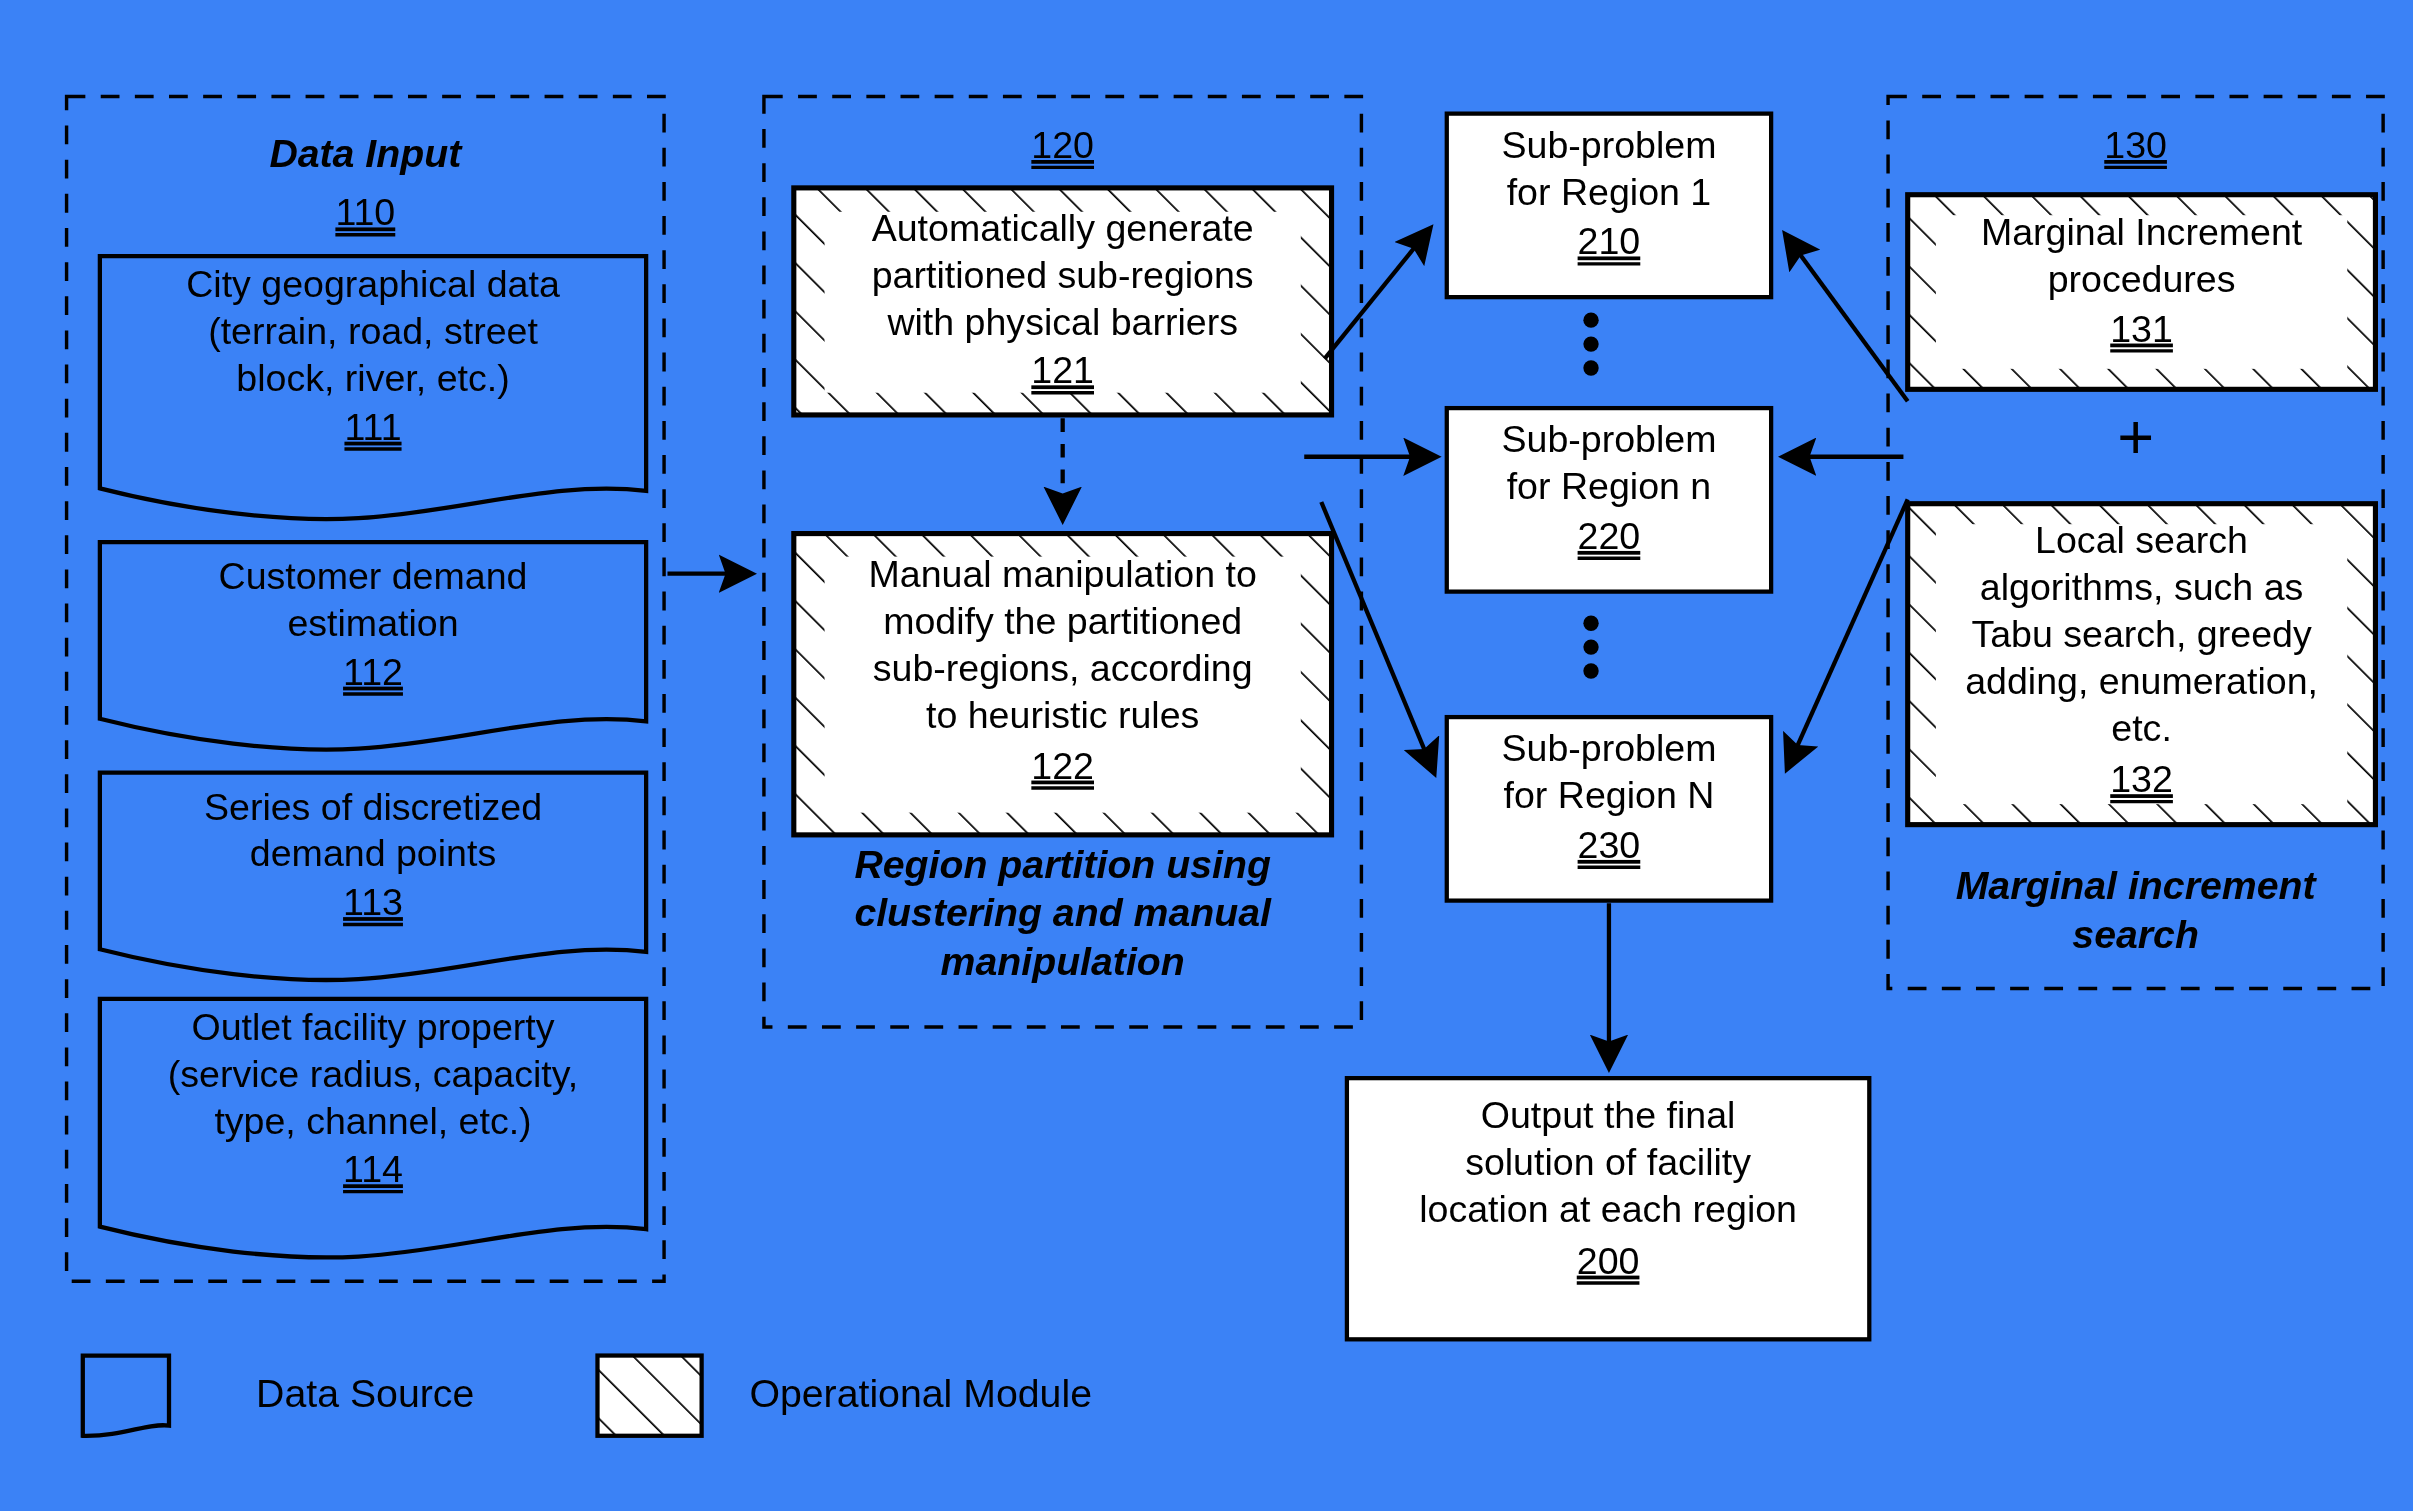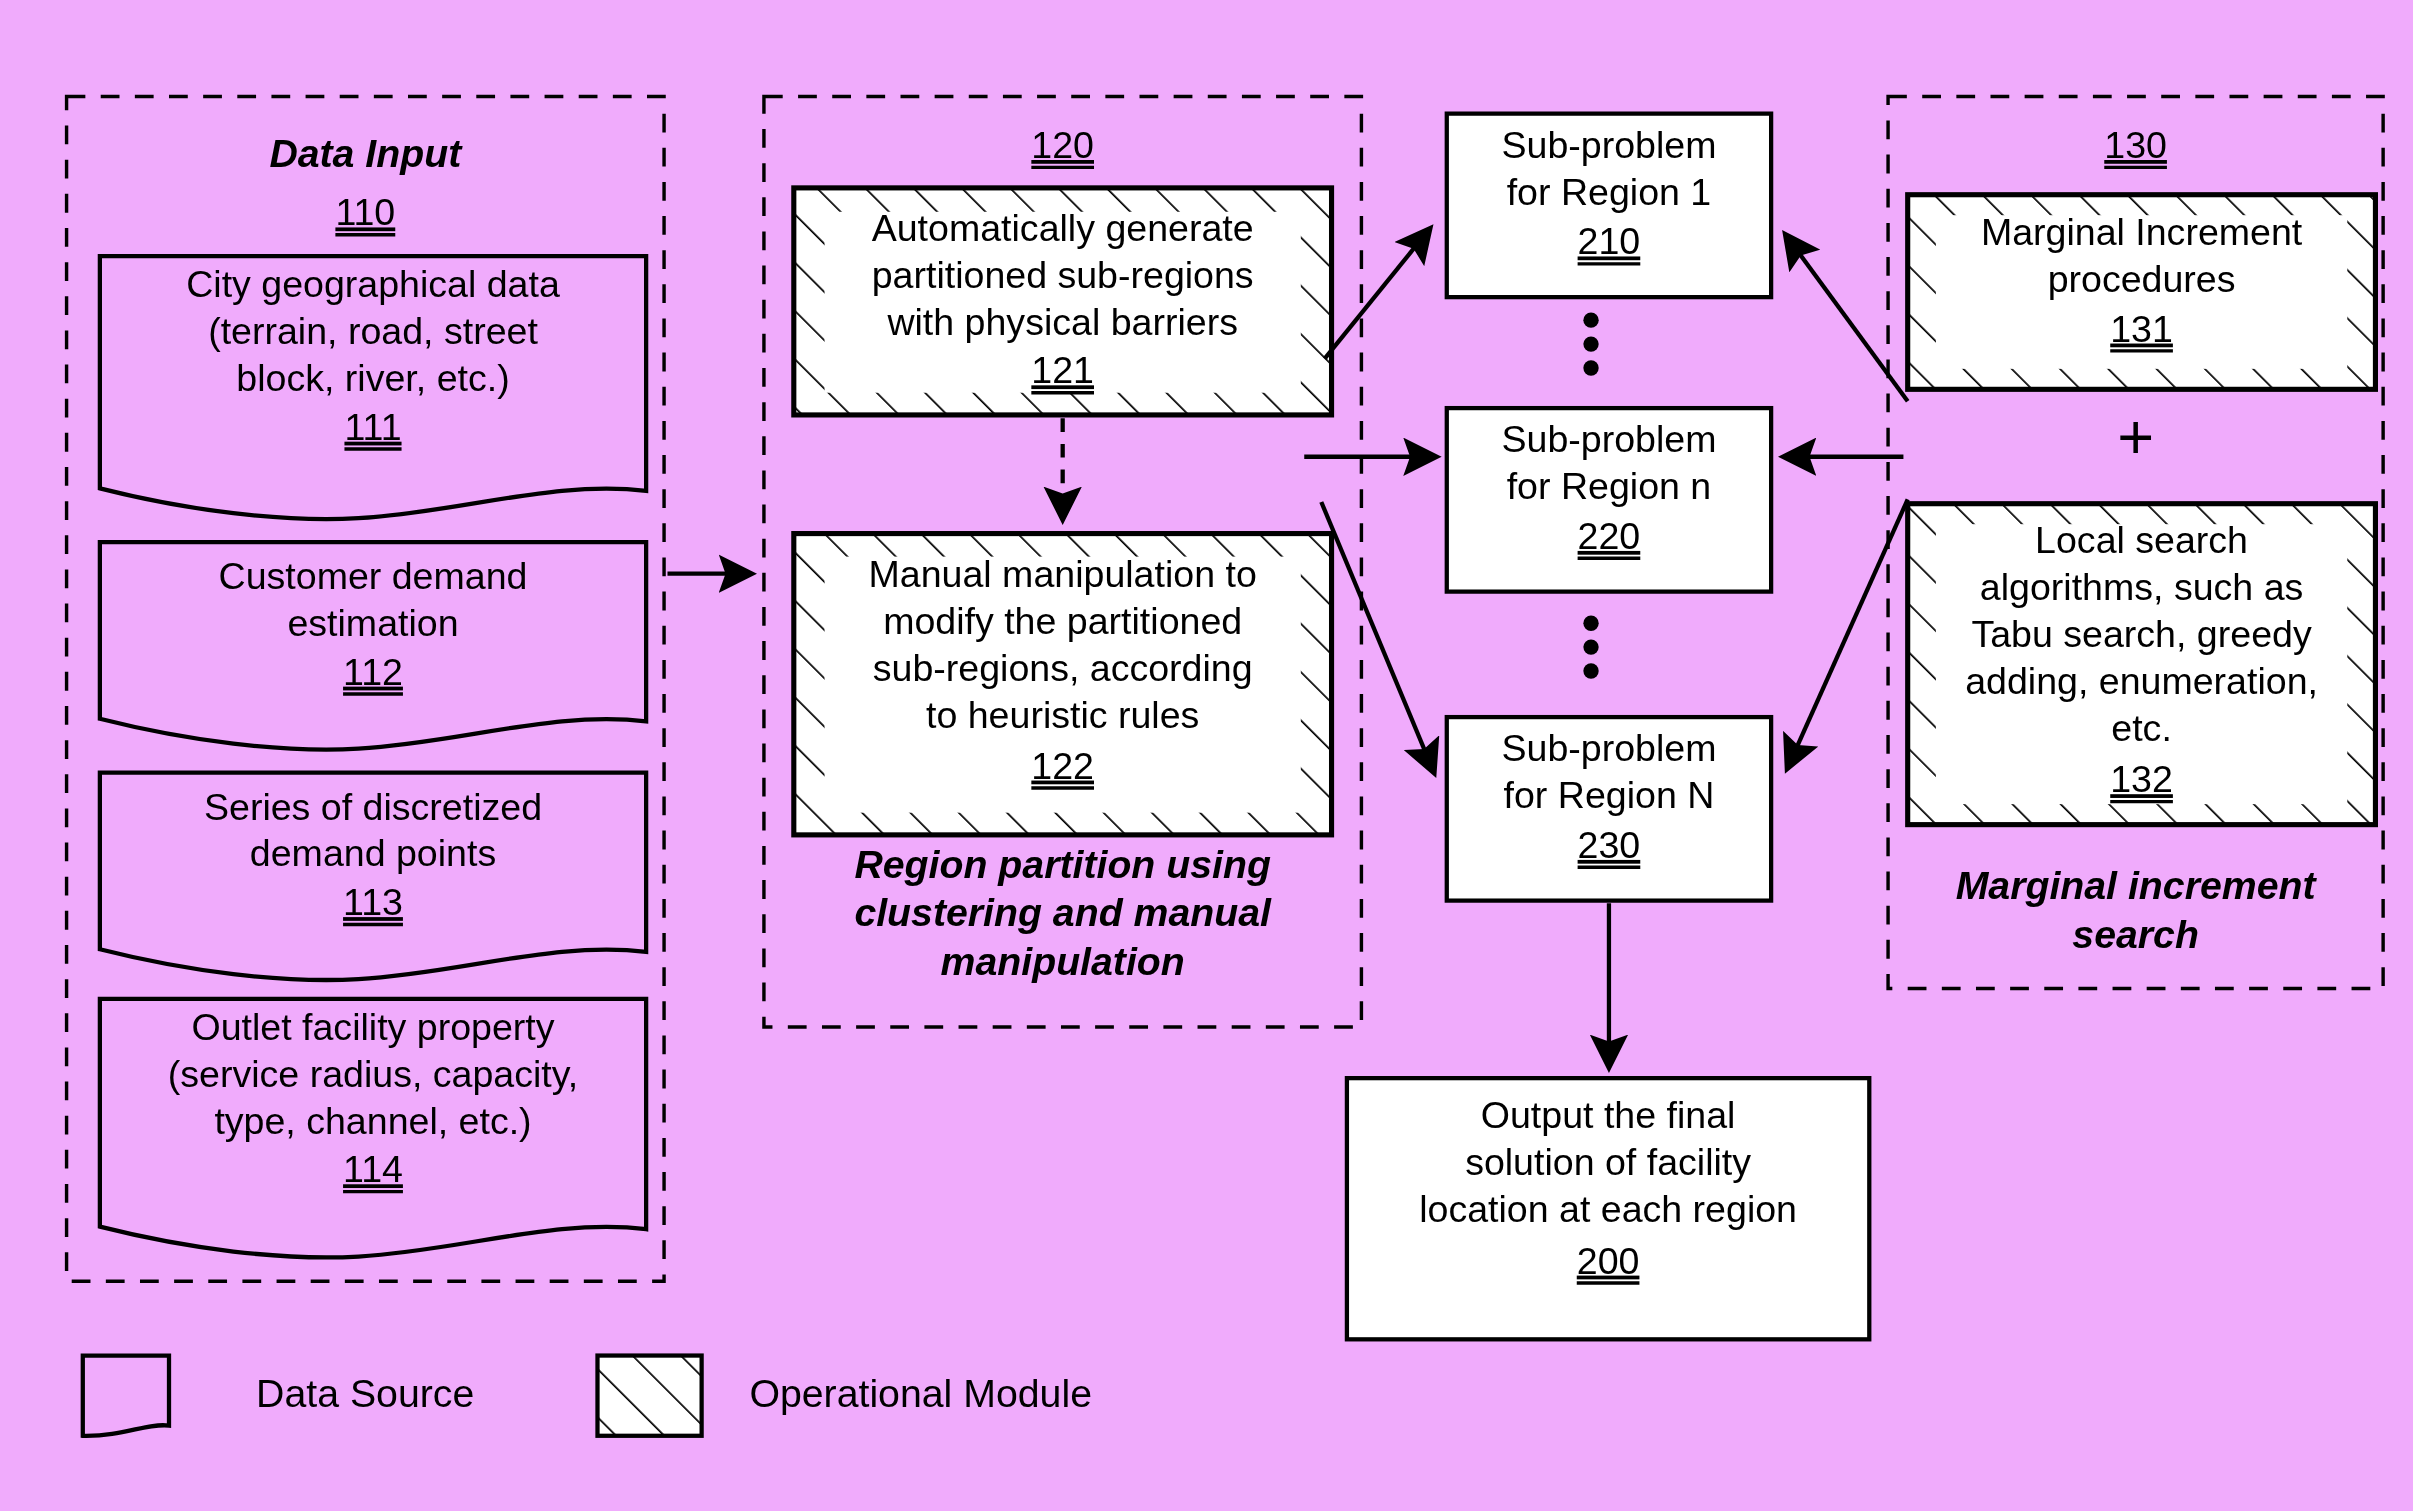--- a/index.html
+++ b/index.html
@@ -8,21 +8,21 @@
     padding: 0;
     background: #ffffff;
   }
   body {
     font-family: "Liberation Sans", sans-serif;
   }
   #root {
     position: relative;
     width: 2413px;
     height: 1511px;
-    background: #f0abfc;
+    background: #3b82f6;
     overflow: hidden;
   }
   svg#canvas {
     position: absolute;
     left: 0;
     top: 0;
     width: 2413px;
     height: 1511px;
   }
   

